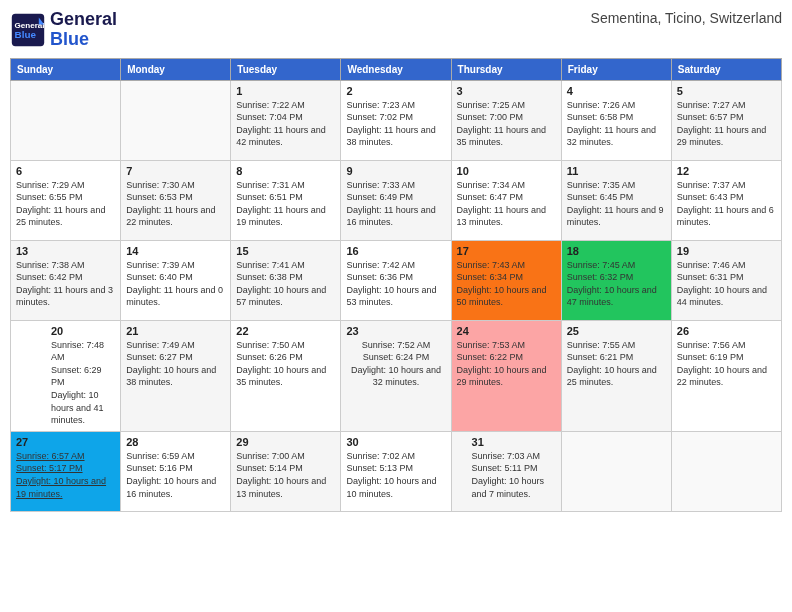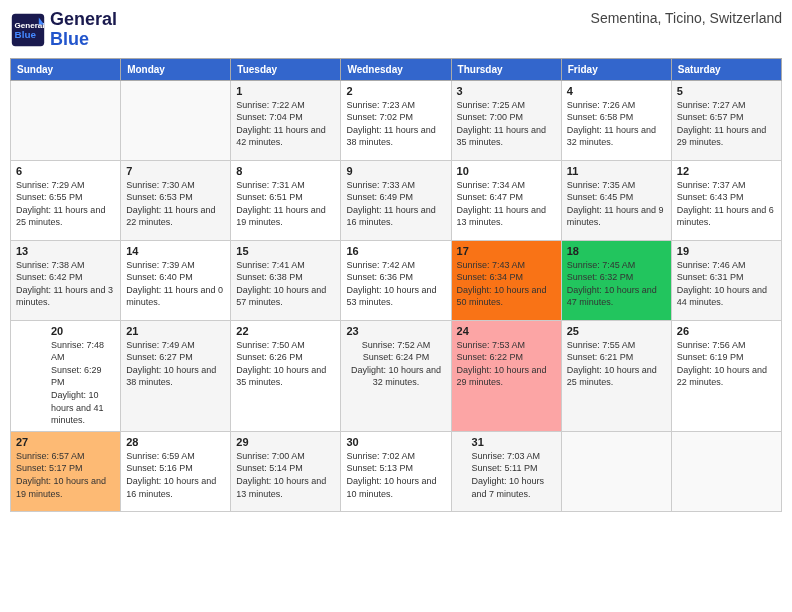--- a/index.html
+++ b/index.html
@@ -292,23 +292,23 @@
 Daylight: 10 hours and 25 minutes.</div>
         </td>
         <td style="background: rgb(255, 255, 255);">
           <span class="day-num">26</span>
           <div class="day-info" style="white-space: pre-line;">Sunrise: 7:56 AM
 Sunset: 6:19 PM
 Daylight: 10 hours and 22 minutes.</div>
         </td>
       </tr>
       <tr>
-        <td style="background: #fdba74;">
+        <td style="background: #0ea5e9;">
           <span class="day-num">27</span>
-          <div class="day-info" style="white-space: pre-line;">Sunrise: 6:57 AM
+          <div class="day-info" style="white-space: pre-line; text-decoration: underline;">Sunrise: 6:57 AM
 Sunset: 5:17 PM
 Daylight: 10 hours and 19 minutes.</div>
         </td>
         <td style="background: rgb(255, 255, 255);">
           <span class="day-num">28</span>
           <div class="day-info" style="white-space: pre-line;">Sunrise: 6:59 AM
 Sunset: 5:16 PM
 Daylight: 10 hours and 16 minutes.</div>
         </td>
         <td style="background: rgb(245, 245, 245);">

